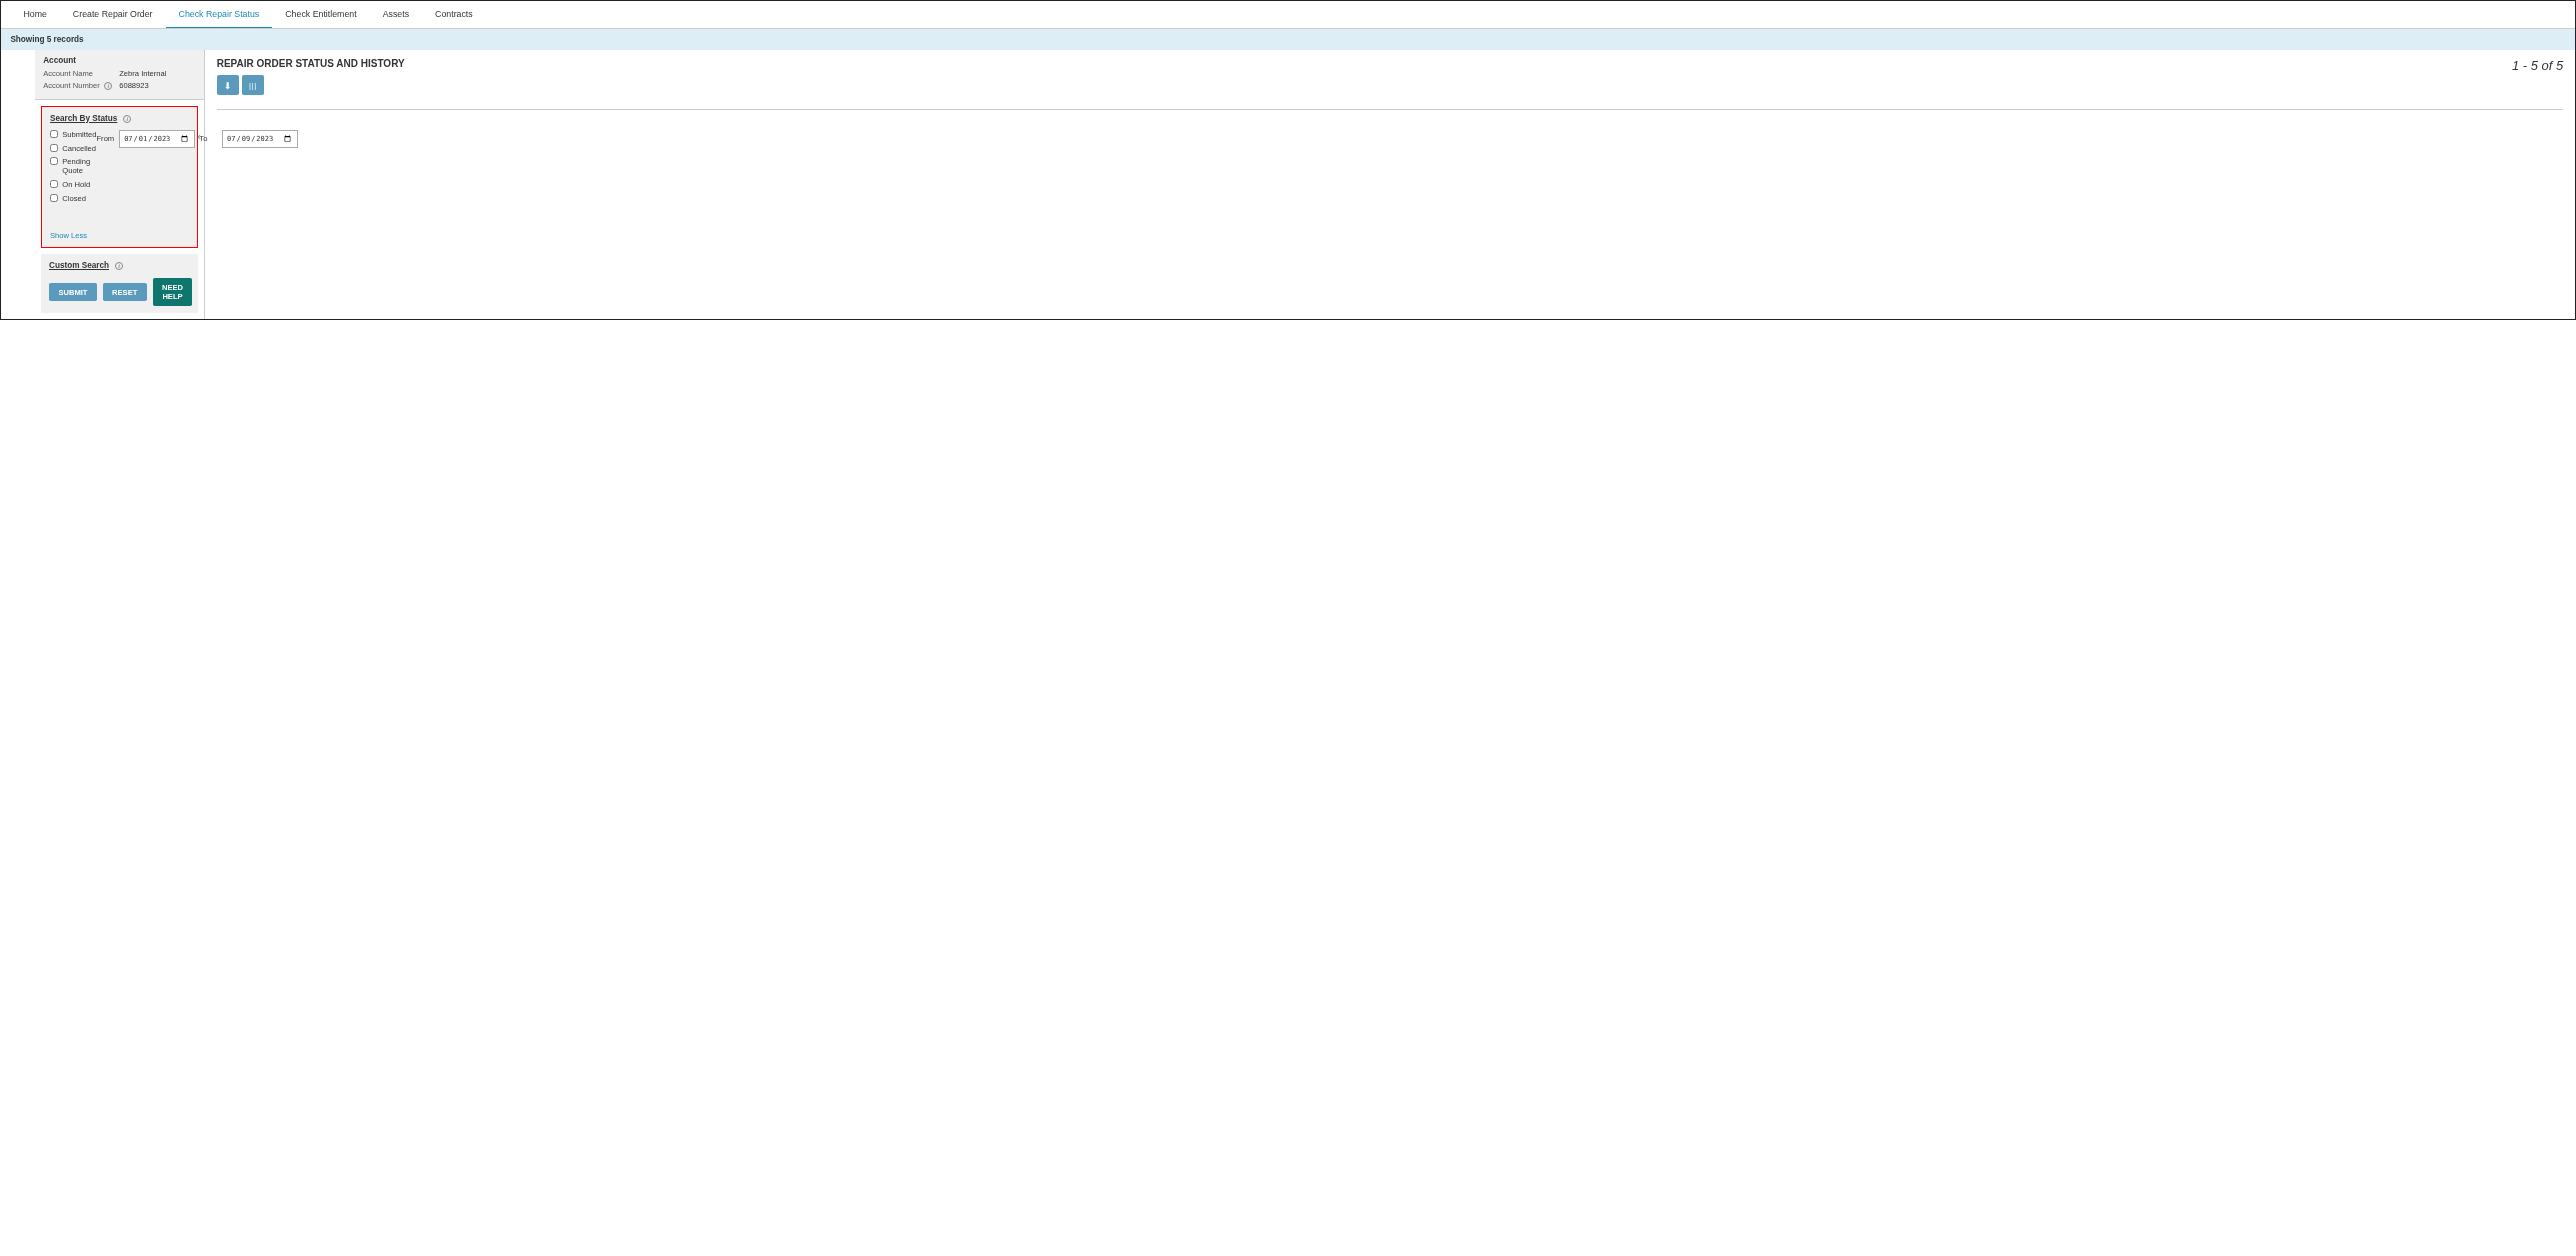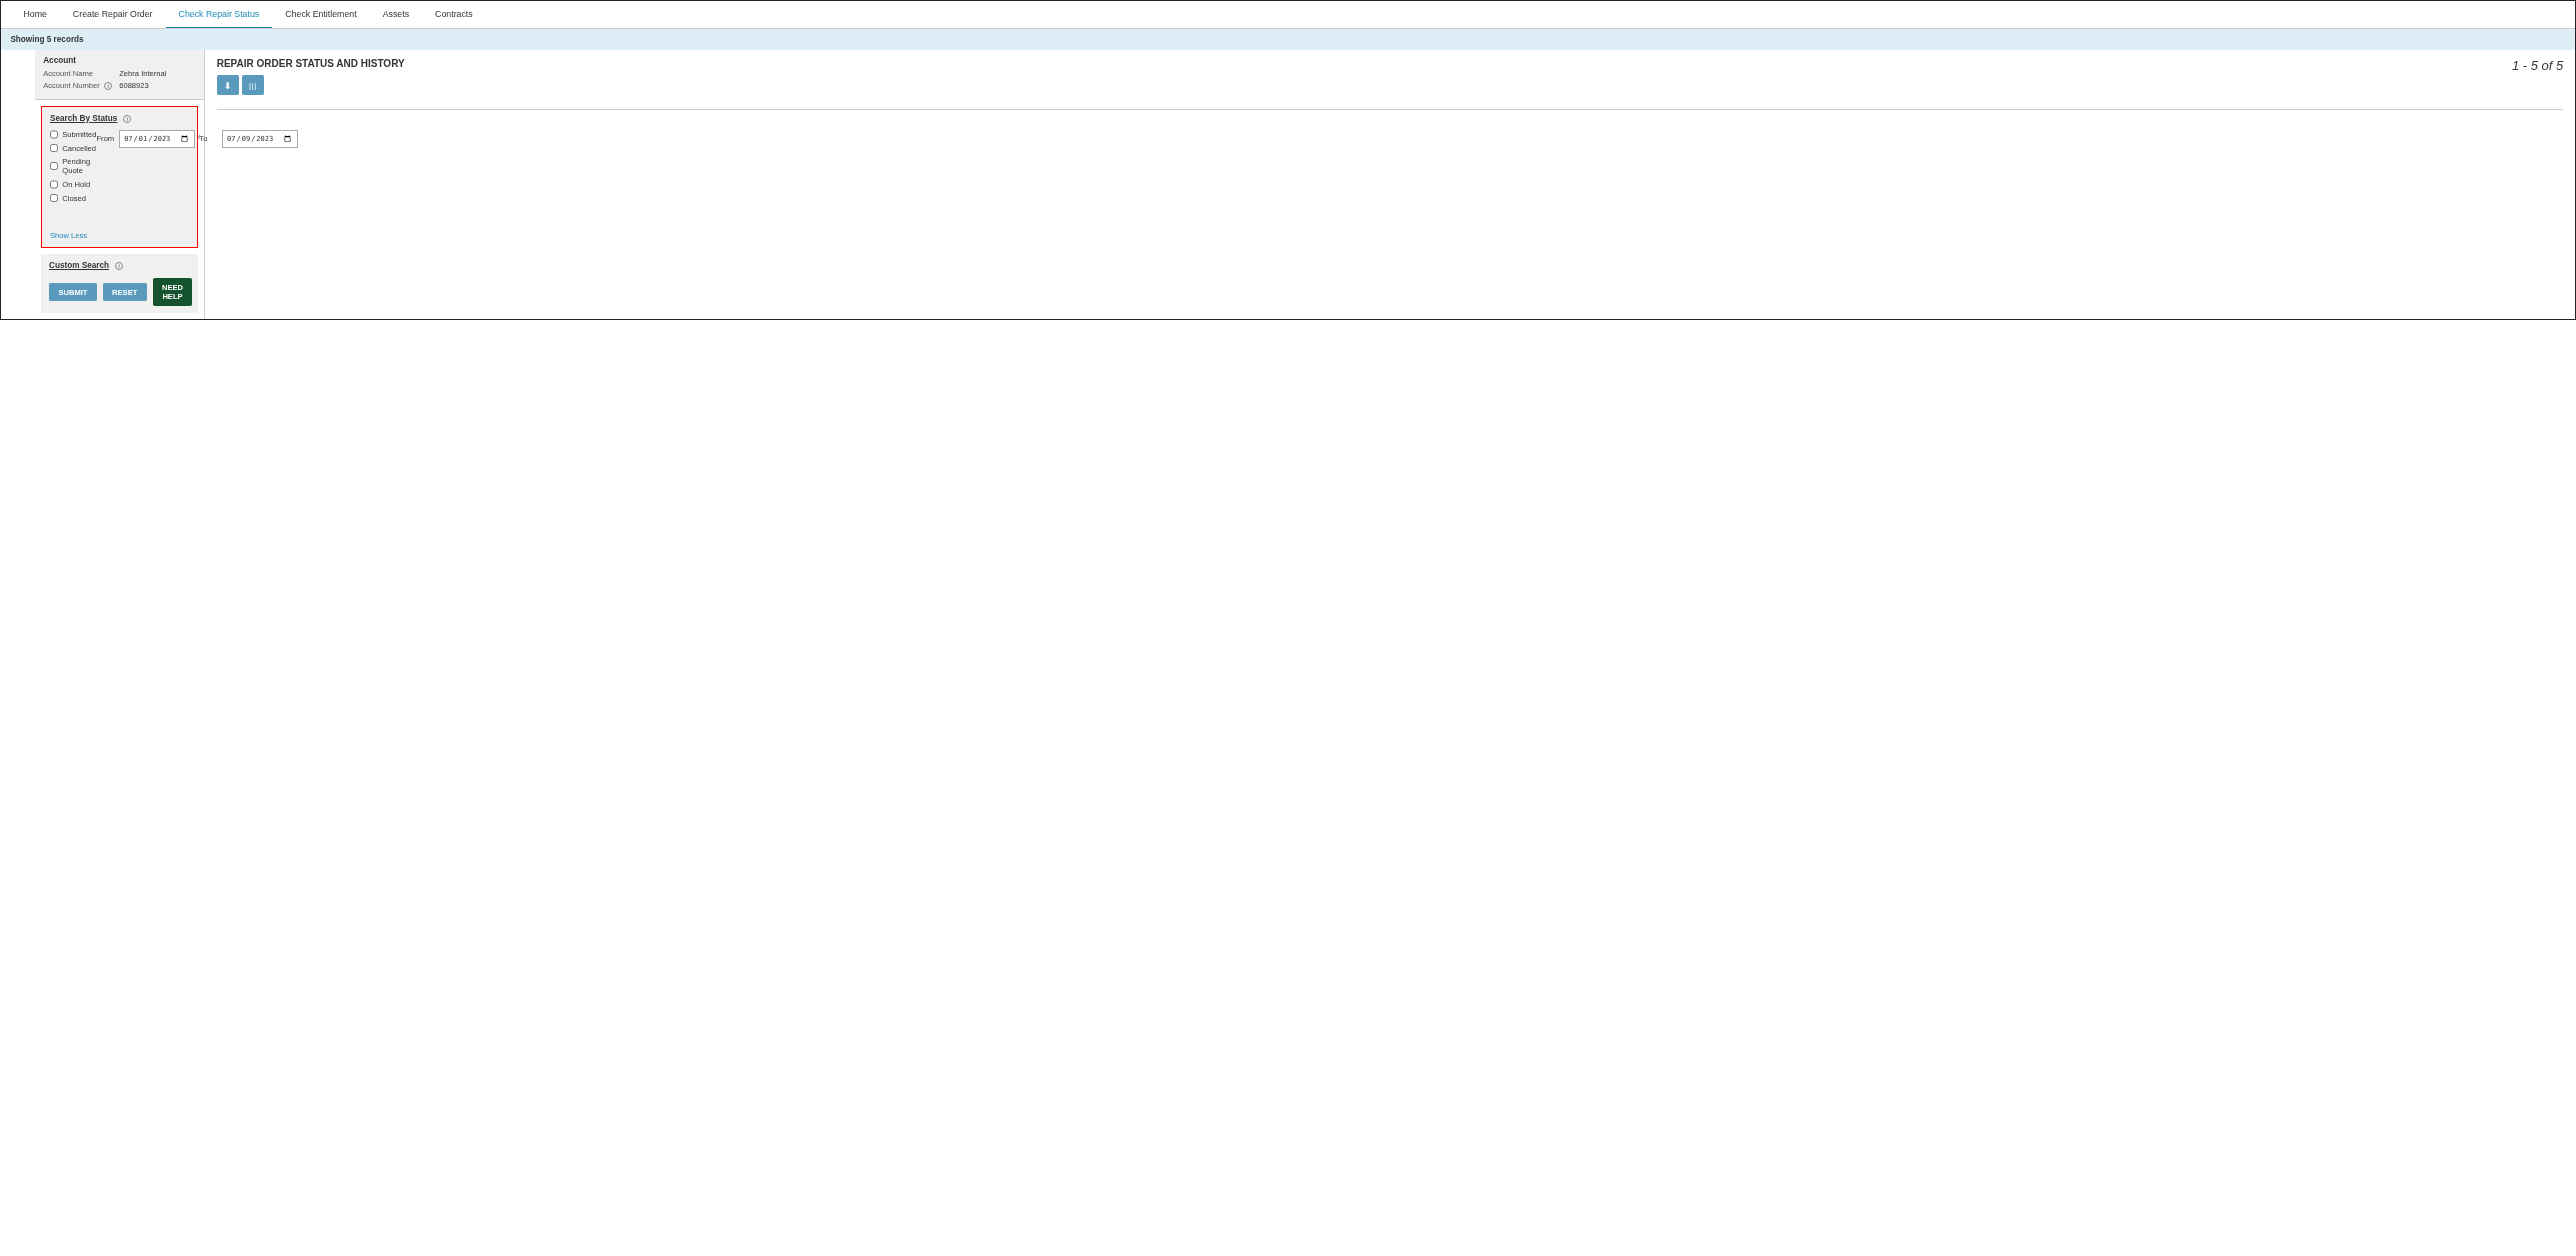--- a/index.html
+++ b/index.html
@@ -111,21 +111,20 @@
     .section-title a, .section-title span.underline {
       text-decoration: underline;
       color: #333;
       font-weight: bold;
     }
     .checkboxes-col {
       flex: 1;
     }
     .checkbox-row {
       display: flex;
-      align-items: center;
       gap: 4.1px;
       margin-bottom: 4.7px;
       font-size: 7.6px;
     }
     .checkbox-row input[type="checkbox"] {
       width: 8.2px;
       height: 8.2px;
       cursor: pointer;
       flex-shrink: 0;
     }
@@ -182,21 +181,21 @@
       padding: 4.7px 9.4px;
       font-size: 7.6px;
       font-weight: bold;
       cursor: pointer;
       border: none;
       color: #fff;
       border-radius: 1.8px;
     }
     .btn-submit { background: #5a9abd; }
     .btn-reset { background: #5a9abd; }
-    .btn-need-help { background: #14532d; }
+    .btn-need-help { background: #0f766e; }
 
     
     .main-content {
       flex: 1;
       padding: 8.2px 11.7px;
     }
 
     .content-header {
       display: flex;
       justify-content: space-between;

